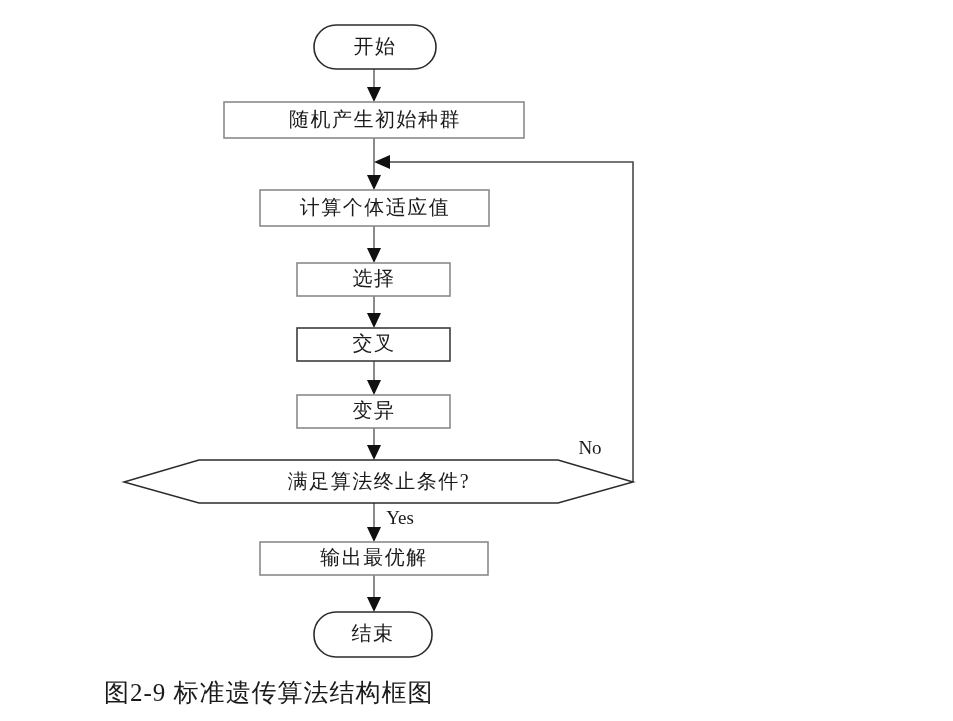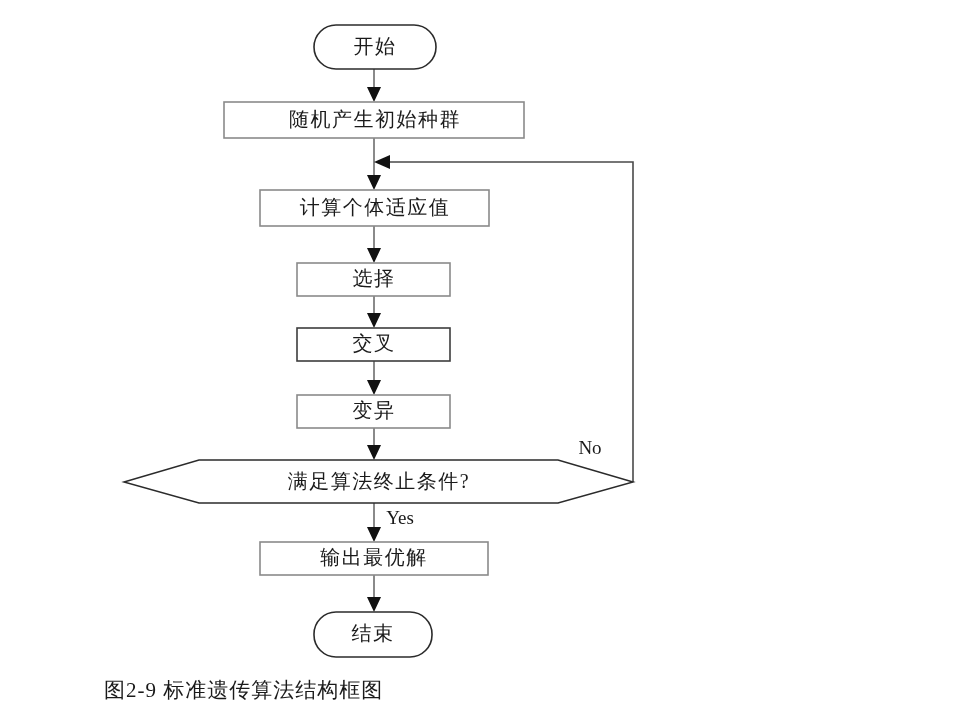--- a/index.html
+++ b/index.html
@@ -78,21 +78,21 @@
   }
   .arrow-head {
     fill: #111111;
     stroke: none;
   }
   #caption {
     position: absolute;
     left: 104px;
     top: 676px;
     font-family: "Liberation Serif", "DejaVu Serif", serif;
-    font-size: 21px;
+    font-size: 25px;
     color: #1a1a1a;
     letter-spacing: 1px;
     white-space: nowrap;
   }
 </style>
 </head>
 <body>
 
 <div id="flow-root">
 

